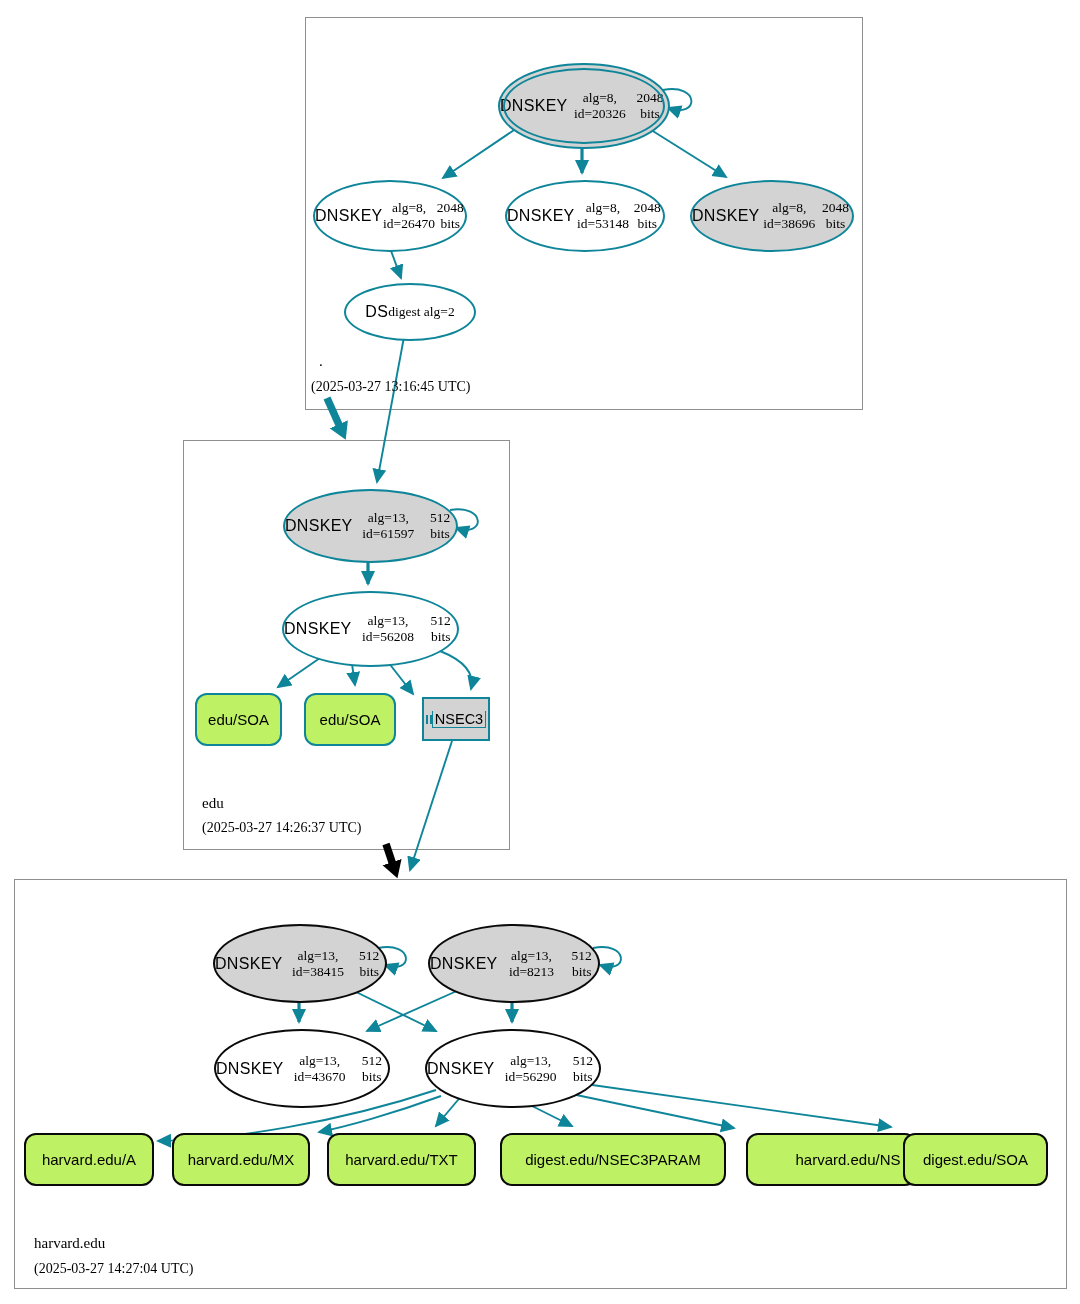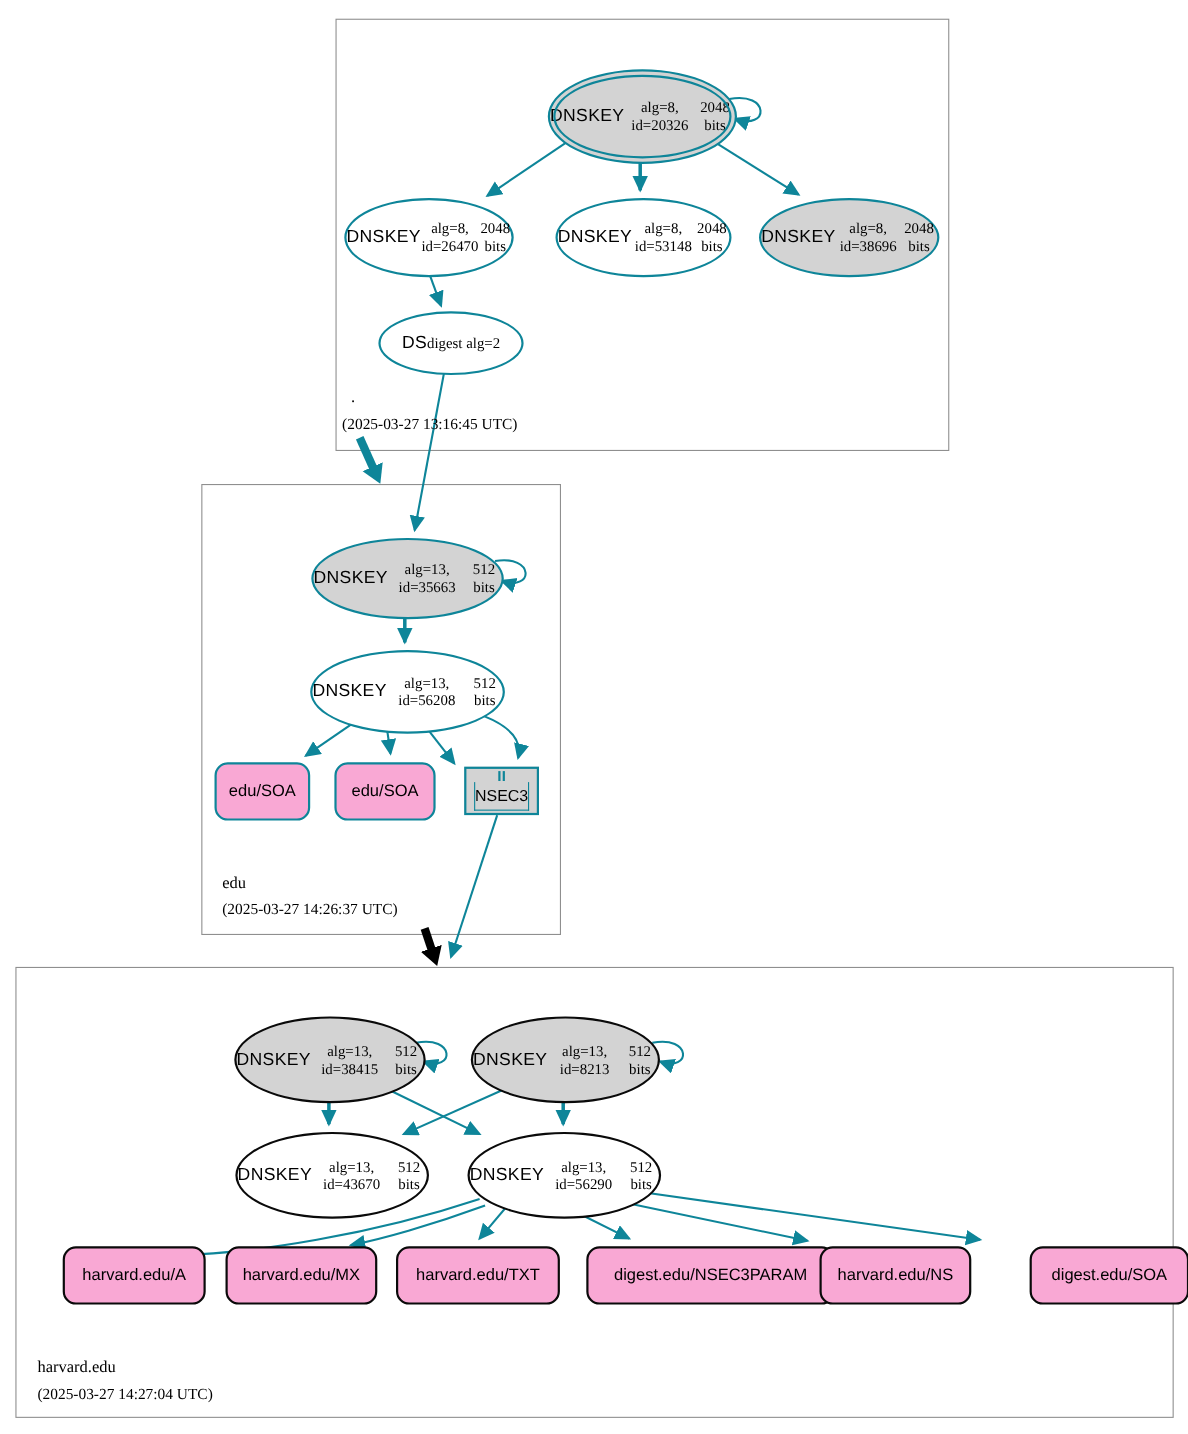--- a/index.html
+++ b/index.html
@@ -24,23 +24,23 @@
   .mk-teal{fill:var(--teal);}
   .mk-black{fill:#000000;}
 
   .node{position:absolute;z-index:3;display:flex;flex-direction:row;align-items:center;justify-content:center;text-align:center;color:var(--ink);}
   .ellipse{border-radius:50%;background:#ffffff;border:2.2px solid var(--teal);}
   .ellipse.gray{background:var(--node-gray);}
   .ellipse.blackb{border-color:#0a0a0a;}
   .ring{position:absolute;left:3px;top:3px;right:3px;bottom:3px;border-radius:50%;border:2.2px solid var(--teal);pointer-events:none;}
   .l1{font-size:16px;line-height:18px;letter-spacing:.3px;}
   .l2,.l3{font-family:"Liberation Serif",serif;font-size:13.5px;line-height:16px;}
-  .rrset{border-radius:12px;background:#f9a8d4;border:2.2px solid var(--teal);font-size:15px;}
-  .rrset.blackb{border-color:#0a0a0a;margin-left:33px;}
-  .nsec3{background:var(--node-gray);border:2.6px solid var(--teal);padding:2px;box-sizing:border-box;display:flex;flex-direction:column;}
+  .rrset{border-radius:12px;background:#bef264;border:2.2px solid var(--teal);font-size:15px;}
+  .rrset.blackb{border-color:#0a0a0a;}
+  .nsec3{background:var(--node-gray);border:2.6px solid var(--teal);padding:2px;box-sizing:border-box;display:flex;flex-direction:row;}
   .nsec3-head{display:flex;gap:2px;height:9px;}
   .nsec3-head .cell{flex:1;border:1.6px solid var(--teal);background:var(--node-gray);}
   .nsec3-body{flex:1;border:1.6px solid var(--teal);border-top:none;margin-top:1px;display:flex;align-items:center;justify-content:center;font-size:14.5px;}
   .zone-name{position:absolute;z-index:3;font-family:"Liberation Serif",serif;font-size:15px;color:var(--ink);}
   .zone-ts{position:absolute;z-index:3;font-family:"Liberation Serif",serif;font-size:14px;color:var(--ink);text-align:center;}
 </style>
 </head>
 <body>
 
 <div class="canvas">
@@ -121,21 +121,21 @@
   <div class="node ellipse" style="left:344px;top:283px;width:128px;height:54px;">
     <div class="l1">DS</div>
     <div class="l2">digest alg=2</div>
   </div>
 
   <div class="zone-name" style="left:319px;top:353px;">.</div>
   <div class="zone-ts" style="left:311px;top:379px;">(2025-03-27 13:16:45 UTC)</div>
 
   <div class="node ellipse gray" style="left:283px;top:489px;width:171px;height:70px;">
     <div class="l1">DNSKEY</div>
-    <div class="l2">alg=13, id=35663</div>
+    <div class="l2">alg=13, id=61597</div>
     <div class="l3">512 bits</div>
   </div>
 
   <div class="node ellipse" style="left:282px;top:591px;width:173px;height:72px;">
     <div class="l1">DNSKEY</div>
     <div class="l2">alg=13, id=56208</div>
     <div class="l3">512 bits</div>
   </div>
 
   <div class="node rrset" style="left:195px;top:693px;width:83px;height:49px;">
@@ -185,21 +185,21 @@
   </div>
   <div class="node rrset blackb" style="left:172px;top:1133px;width:134px;height:49px;">
     <span>harvard.edu/MX</span>
   </div>
   <div class="node rrset blackb" style="left:327px;top:1133px;width:145px;height:49px;">
     <span>harvard.edu/TXT</span>
   </div>
   <div class="node rrset blackb" style="left:500px;top:1133px;width:222px;height:49px;">
     <span>digest.edu/NSEC3PARAM</span>
   </div>
-  <div class="node rrset blackb" style="left:712px;top:1133px;width:134px;height:49px;">
+  <div class="node rrset blackb" style="left:746px;top:1133px;width:134px;height:49px;padding-left:33px;">
     <span>harvard.edu/NS</span>
   </div>
   <div class="node rrset blackb" style="left:903px;top:1133px;width:141px;height:49px;">
     <span>digest.edu/SOA</span>
   </div>
 
   <div class="zone-name" style="left:34px;top:1235px;">harvard.edu</div>
   <div class="zone-ts" style="left:34px;top:1261px;">(2025-03-27 14:27:04 UTC)</div>
 
 </div>

